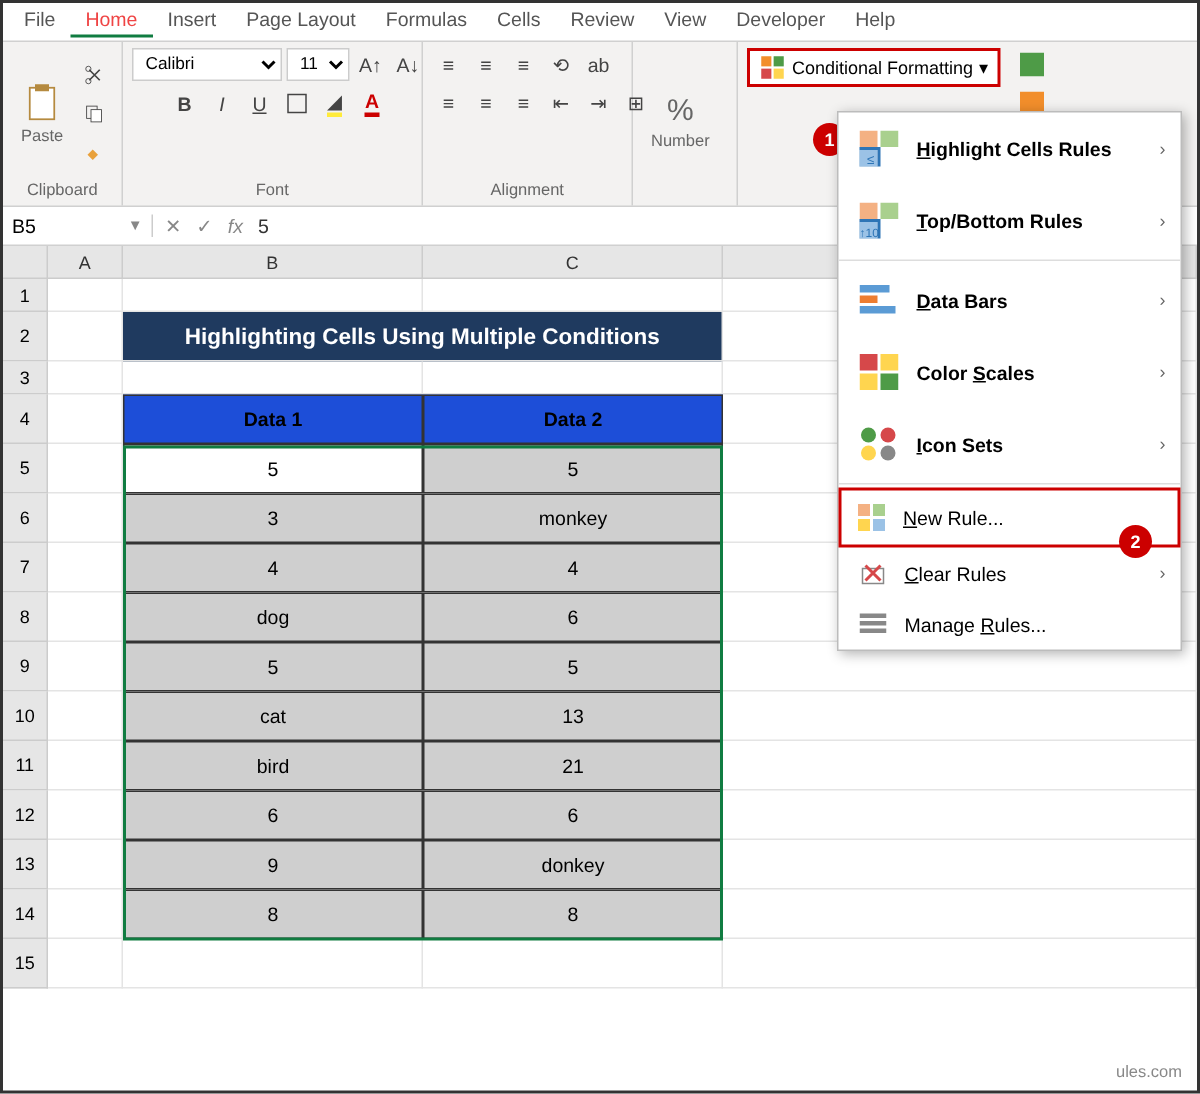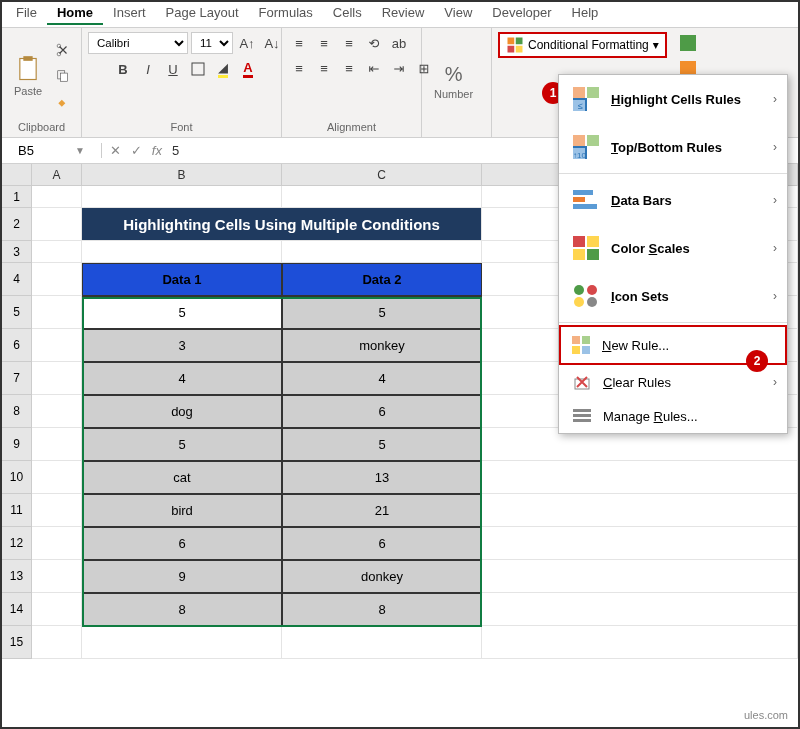--- a/index.html
+++ b/index.html
@@ -1,41 +1,41 @@
 <!DOCTYPE html>
 <html><head>
 <meta charset="utf-8">
 <style>
 * { box-sizing: border-box; margin: 0; padding: 0; font-family: "Segoe UI", Arial, sans-serif; }
 body { background: #fff; width: 800px; height: 729px; position: relative; overflow: hidden; border: 2px solid #333; }
 
 
 .menubar { display: flex; height: 26px; background: #fff; border-bottom: 1px solid #d0d0d0; align-items: flex-start; padding: 0 4px; font-size: 13px; }
 .menuitem { padding: 3px 10px; cursor: pointer; color: #555; }
-.menuitem.active { border-bottom: 2px solid #107c41; color: #000000; font-weight: 700; }
+.menuitem.active { border-bottom: 2px solid #107c41; color: #ef4444; font-weight: 400; }
 
 
 .ribbon { display: flex; height: 110px; background: #f3f2f1; border-bottom: 1px solid #d0d0d0; }
 .ribbon-group { border-right: 1px solid #d0d0d0; display: flex; flex-direction: column; justify-content: space-between; padding: 4px 6px 2px 6px; }
 .ribbon-group-label { text-align: center; font-size: 11px; color: #666; padding: 2px 0; }
 .ribbon-controls { flex: 1; display: flex; align-items: center; gap: 4px; flex-wrap: wrap; }
 
 .big-btn { display: flex; flex-direction: column; align-items: center; justify-content: center; padding: 4px 6px; font-size: 11px; color: #666; gap: 2px; }
 .big-btn svg, .big-btn .ico { width: 28px; height: 28px; }
 
 .font-area { display: flex; flex-direction: column; gap: 4px; }
 .font-row { display: flex; gap: 3px; align-items: center; }
 .font-select { border: 1px solid #ccc; background: #fff; font-size: 11.5px; padding: 2px 4px; height: 22px; }
 .small-btn { width: 22px; height: 22px; display: flex; align-items: center; justify-content: center; font-size: 13px; color: #444; border: 1px solid transparent; }
 
 .cf-btn { display: flex; align-items: center; gap: 4px; font-size: 12px; padding: 2px 6px; border: 2.5px solid #c00; background: #fff; }
 
 
 .formulabar { display: flex; height: 26px; border-bottom: 1px solid #d0d0d0; align-items: center; font-size: 13px; }
-.namebox { width: 100px; border-right: 1px solid #ccc; padding: 0 16px; display: flex; align-items: center; justify-content: space-between; }
+.namebox { width: 100px; border-right: 1px solid #ccc; padding: 0 6px; display: flex; align-items: center; justify-content: space-between; }
 .fx-area { display: flex; align-items: center; gap: 10px; padding: 0 8px; color: #888; }
 .fx-val { color: #333; }
 
 
 .sheet { position: relative; }
 .colhdrs { display: flex; height: 22px; }
 .corner { width: 30px; background: #e6e6e6; border-right: 1px solid #ccc; border-bottom: 1px solid #ccc; }
 .colhdr { background: #e6e6e6; border-right: 1px solid #ccc; border-bottom: 1px solid #ccc; text-align: center; font-size: 12px; color: #333; line-height: 22px; }
 .colA { width: 50px; }
 .colB { width: 200px; }

